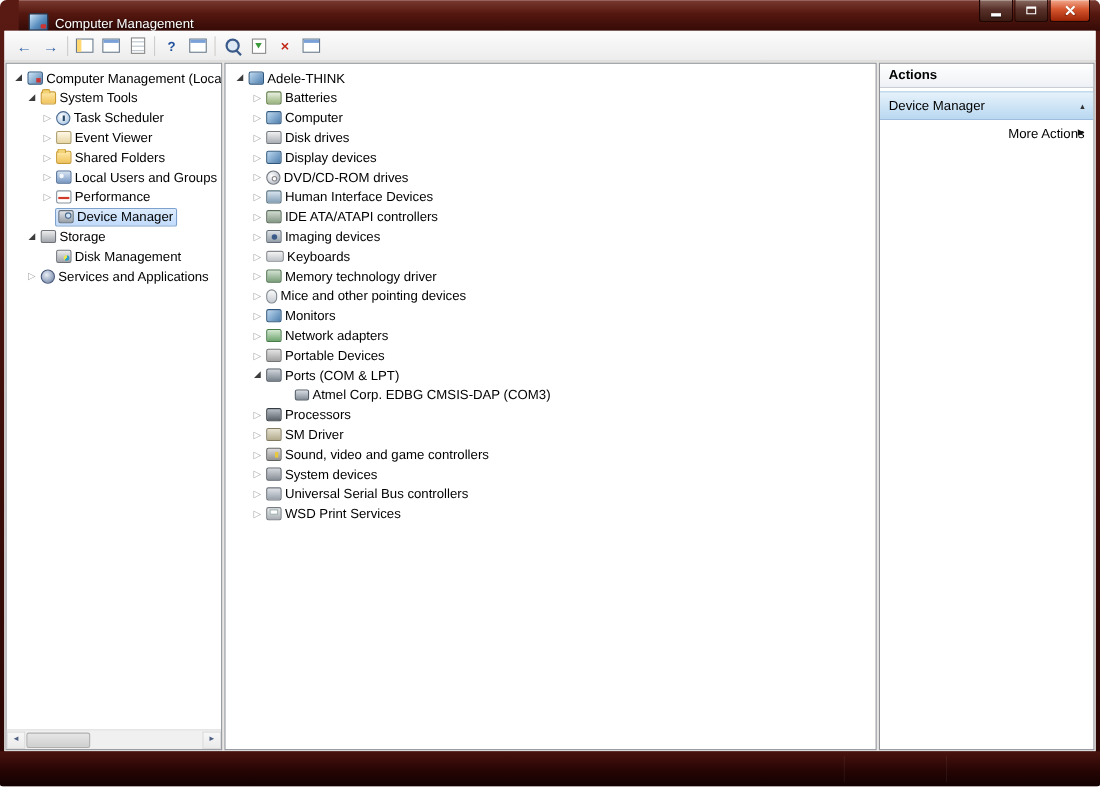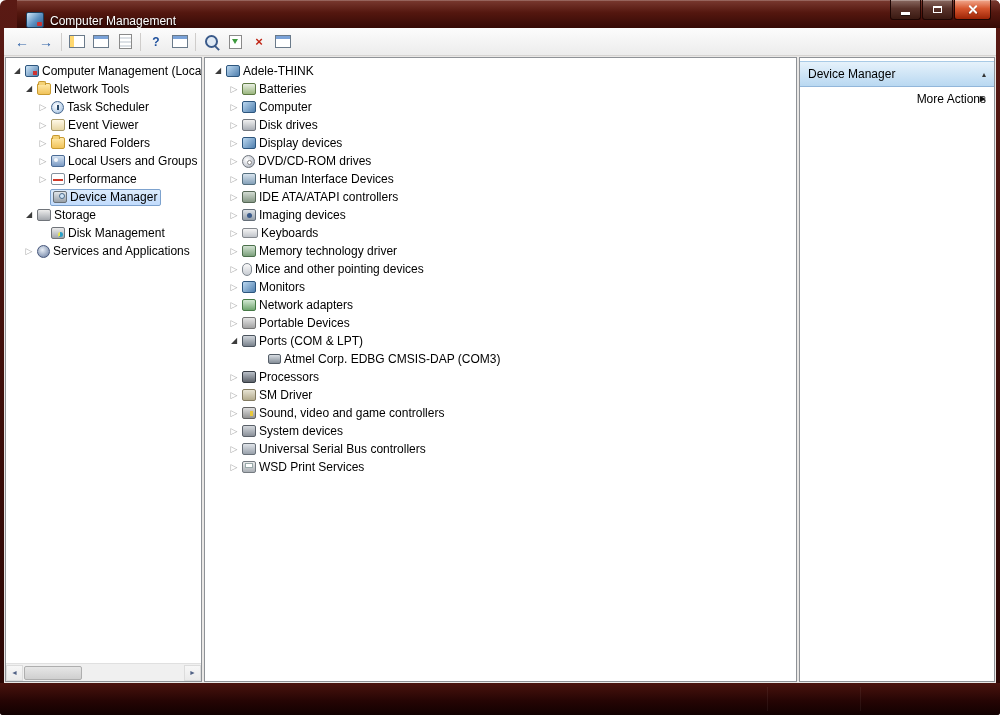--- a/index.html
+++ b/index.html
@@ -180,21 +180,21 @@
       <div class="panel left">
         <div class="tree">
           <div class="trow l0">
             <span class="arr exp">◢</span>
             <span class="ic ic-cm"></span>
             <span class="lab">Computer Management (Local</span>
           </div>
           <div class="trow l1">
             <span class="arr exp">◢</span>
             <span class="ic ic-folder"></span>
-            <span class="lab">Network Tools</span>
+            <span class="lab">System Tools</span>
           </div>
           <div class="trow l2">
             <span class="arr col">▷</span>
             <span class="ic ic-clock"></span>
             <span class="lab">Task Scheduler</span>
           </div>
           <div class="trow l2">
             <span class="arr col">▷</span>
             <span class="ic ic-event"></span>
             <span class="lab">Event Viewer</span>
@@ -358,20 +358,21 @@
           </div>
           <div class="trow m1">
             <span class="arr col">▷</span>
             <span class="ic ic-prn"></span>
             <span class="lab">WSD Print Services</span>
           </div>
         </div>
       </div>
 
       <div class="panel right">
+        <div class="ap-header">Actions</div>
         <div class="ap-row seldm">
           <span class="ap-lab">Device Manager</span>
           <span class="ap-chev">▴</span>
         </div>
         <div class="ap-row more">
           <span class="ap-lab">More Actions</span>
           <span class="ap-arrow">▶</span>
         </div>
       </div>
 

